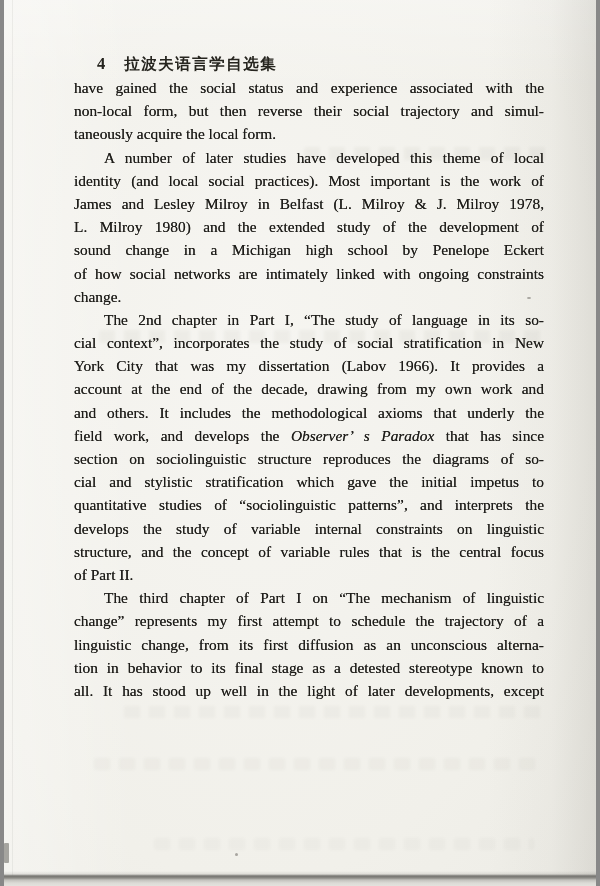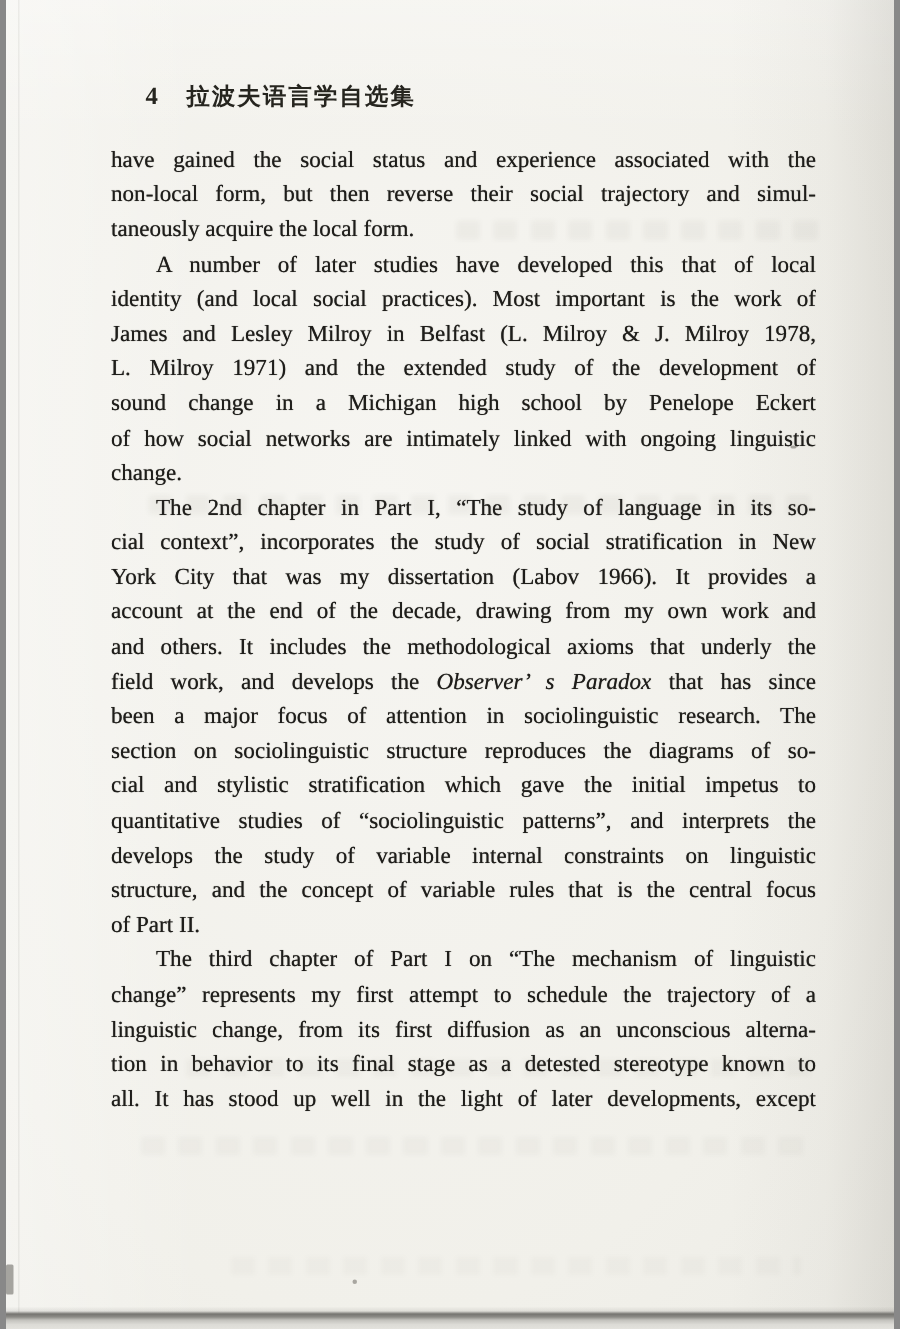--- a/index.html
+++ b/index.html
@@ -40,21 +40,21 @@
     font-family: "DejaVu Sans", "Liberation Sans", sans-serif;
     font-weight: bold;
     font-size: 15.5px;
     letter-spacing: 1.5px;
   }
 
   
   .textblock {
     position: absolute;
     left: 70px;
-    top: 95px;
+    top: 76px;
     width: 470px;
   }
   .line {
     height: 23.2px;
     overflow: hidden;
     font-size: 15.4px;
     line-height: 23.2px;
     text-align: justify;
     text-align-last: justify;
     color: #1e1d1a;
@@ -113,34 +113,33 @@
 <div class="scan">
 
   <div class="header">
     <span class="pagenum">4</span><span class="booktitle">拉波夫语言学自选集</span>
   </div>
 
   <div class="textblock">
     <div class="line">have gained the social status and experience associated with the</div>
     <div class="line">non-local form, but then reverse their social trajectory and simul-</div>
     <div class="line para-end">taneously acquire the local form.</div>
-    <div class="line indent">A number of later studies have developed this that of local</div>
+    <div class="line indent">A number of later studies have developed this theme of local</div>
     <div class="line">identity (and local social practices). Most important is the work of</div>
     <div class="line">James and Lesley Milroy in Belfast (L. Milroy &amp; J. Milroy 1978,</div>
-    <div class="line">L. Milroy 1971) and the extended study of the development of</div>
+    <div class="line">L. Milroy 1980) and the extended study of the development of</div>
     <div class="line">sound change in a Michigan high school by Penelope Eckert</div>
-    <div class="line">of how social networks are intimately linked with ongoing linguistic</div>
+    <div class="line">of how social networks are intimately linked with ongoing constraints</div>
     <div class="line para-end">change.</div>
     <div class="line indent">The 2nd chapter in Part I, “The study of language in its so-</div>
     <div class="line">cial context”, incorporates the study of social stratification in New</div>
     <div class="line">York City that was my dissertation (Labov 1966). It provides a</div>
     <div class="line">account at the end of the decade, drawing from my own work and</div>
     <div class="line">and others. It includes the methodological axioms that underly the</div>
     <div class="line"><span>field work, and develops the </span><i>Observer’ s Paradox</i><span> that has since</span></div>
-    <div class="line">been a major focus of attention in sociolinguistic research. The</div>
     <div class="line">section on sociolinguistic structure reproduces the diagrams of so-</div>
     <div class="line">cial and stylistic stratification which gave the initial impetus to</div>
     <div class="line">quantitative studies of “sociolinguistic patterns”, and interprets the</div>
     <div class="line">develops the study of variable internal constraints on linguistic</div>
     <div class="line">structure, and the concept of variable rules that is the central focus</div>
     <div class="line para-end">of Part II.</div>
     <div class="line indent">The third chapter of Part I on “The mechanism of linguistic</div>
     <div class="line">change” represents my first attempt to schedule the trajectory of a</div>
     <div class="line">linguistic change, from its first diffusion as an unconscious alterna-</div>
     <div class="line">tion in behavior to its final stage as a detested stereotype known to</div>

